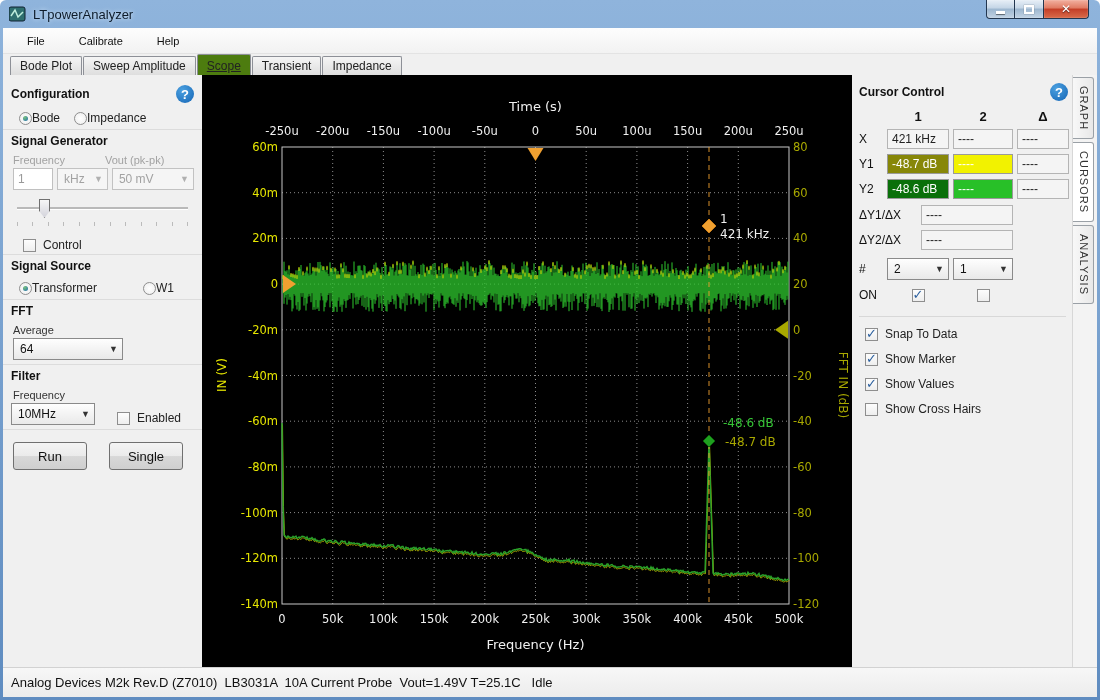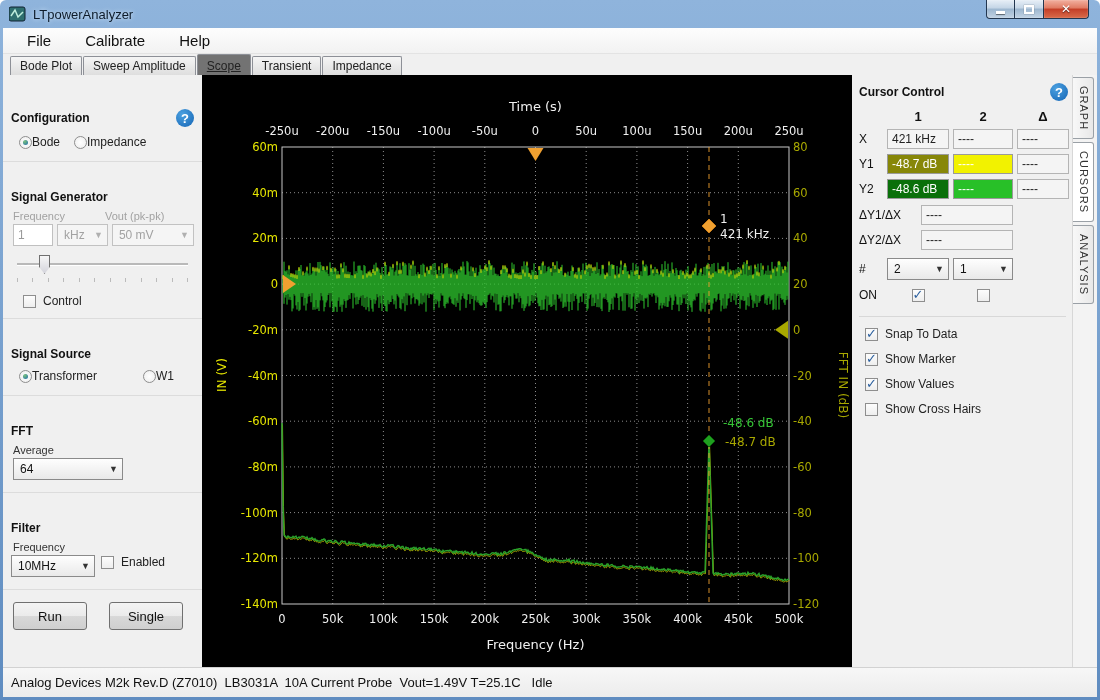--- a/index.html
+++ b/index.html
@@ -15,30 +15,30 @@
   .wbtn { width: 29px; height: 19px; border: 1px solid #22364f; border-top: none; display: flex; align-items: center; justify-content: center; background: linear-gradient(#e7eff7 0%,#c4d5e6 45%,#9cb6cf 50%,#c2d3e4 100%); box-shadow: inset 0 0 1px #fff; }
   .wbtn.min { border-radius: 0 0 0 4px; }
   .wbtn.max { border-left: none; }
   .wbtn.close { width: 45px; border-left: none; border-radius: 0 0 4px 0; background: linear-gradient(#f2b0a0 0%,#e07a62 45%,#c43e27 50%,#d96b4a 100%); }
   .glyph-min { width: 9px; height: 3px; background: #fff; box-shadow: 0 1px 1px rgba(0,0,0,.5); margin-top: 6px; }
   .glyph-max { width: 10px; height: 9px; border: 2px solid #fff; box-shadow: 0 0 1px rgba(0,0,0,.5); }
   .glyph-close { color: #fff; font-size: 12px; font-weight: bold; text-shadow: 0 1px 1px rgba(0,0,0,.6); }
 
   
   .menubar { height: 26px; background: linear-gradient(#fdfdfd,#f2f2f2); display: flex; align-items: center; padding-left: 14px; border-bottom: 1px solid #e3e3e3; }
-  .menu-item { font-size: 15px; color: #111; padding: 3px 10px; margin-right: 14px; cursor: default; }
+  .menu-item { font-size: 11px; color: #111; padding: 3px 10px; margin-right: 14px; cursor: default; }
   .tabstrip { height: 21px; background: #f0f0f0; display: flex; align-items: flex-end; padding-left: 7px; }
   .tab { font-size: 12px; color: #222; background: linear-gradient(#f5f5f5,#dedede); border: 1px solid #8d9097; border-bottom: none; padding: 2px 9px 3px 9px; margin-right: 1px; border-radius: 2px 2px 0 0; height: 19px; }
-  .tab.active { background: #737373; height: 21px; padding-top: 4px; position: relative; z-index: 2; text-decoration: underline; }
+  .tab.active { background: #4d7c0f; height: 21px; padding-top: 4px; position: relative; z-index: 2; text-decoration: underline; }
 
   
   .content { display: flex; height: 592px; background: #000; }
 
   .left-panel { width: 199px; background: #f0f0f0; padding: 6px 0 0 0; flex: none; }
-  .section { padding: 4px 8px 8px 8px; border-bottom: 1px solid #dcdcdc; margin-top: 24px; }
+  .section { padding: 4px 8px 0 8px; border-bottom: 1px solid #dcdcdc; }
   .sec-head { display: flex; justify-content: space-between; align-items: center; margin-bottom: 6px; }
   .sec-title { font-weight: bold; font-size: 12px; color: #111; }
   .help-icon { width: 18px; height: 18px; border-radius: 50%; background: radial-gradient(circle at 35% 30%, #4aa0e0, #1565b5); color: #fff; font-size: 13px; font-weight: bold; display: flex; align-items: center; justify-content: center; }
   .radio-row { display: flex; align-items: center; font-size: 12px; color: #222; }
   .radios { display: flex; gap: 14px; padding: 2px 0 4px 8px; }
   .radios.wide { gap: 46px; }
   .rb { width: 13px; height: 13px; border: 1px solid #8e8e8e; border-radius: 50%; background: radial-gradient(#fff,#ececec); position: relative; flex: none; }
   .rb.selected::after { content: ""; position: absolute; left: 3px; top: 3px; width: 5px; height: 5px; border-radius: 50%; background: radial-gradient(circle at 35% 30%, #79c279, #1c6ab1); }
   .cb { width: 13px; height: 13px; border: 1px solid #8e8e8e; background: linear-gradient(#fdfdfd,#eee); position: relative; flex: none; }
   .cb.checked::after { content: "✓"; position: absolute; left: 0px; top: -3px; font-size: 13px; font-weight: bold; color: #2b5f9e; }
@@ -56,21 +56,21 @@
   .combo.disabled .arrow { color: #b0b0b0; }
 
   .slider { position: relative; height: 30px; margin: 8px 4px 0 4px; }
   .slider .track { position: absolute; left: 2px; right: 2px; top: 9px; height: 2px; background: #b9b9b9; box-shadow: 0 1px 0 #fff; }
   .slider .thumb { position: absolute; left: 24px; top: 1px; width: 11px; height: 19px; border: 1px solid #707070; background: linear-gradient(#f6f6f6,#d4d4dc); clip-path: polygon(0 0,100% 0,100% 62%,50% 100%,0 62%); }
   .slider .ticks { position: absolute; left: 2px; right: 2px; top: 24px; display: flex; justify-content: space-between; }
   .slider .ticks i { width: 1px; height: 4px; background: #bbb; }
   .enable-row { margin: 10px 0 2px 12px; }
 
   .fft-combo { width: 110px; margin: 2px 0 4px 2px; }
-  .filter-row { display: flex; align-items: flex-start; gap: 6px; margin: 2px 0 4px 0; }
+  .filter-row { display: flex; align-items: flex-end; gap: 22px; margin: 2px 0 4px 0; }
   .filter-combo { width: 84px; }
 
   .btn-row { display: flex; gap: 22px; padding: 12px 10px 10px 10px; align-items: center; }
   .push-btn { width: 74px; height: 28px; border: 1px solid #707070; border-radius: 3px; background: linear-gradient(#f4f4f4 0%,#ebebeb 48%,#d8d8d8 52%,#cfcfcf 100%); font-size: 13px; color: #111; display: flex; align-items: center; justify-content: center; }
 
   
   .plot-area { width: 650px; height: 592px; background: #000; flex: none; }
 
   
   .cursor-panel { width: 220px; background: #f0f0f0; flex: none; padding: 8px 4px 0 7px; font-size: 12px; color: #111; }

